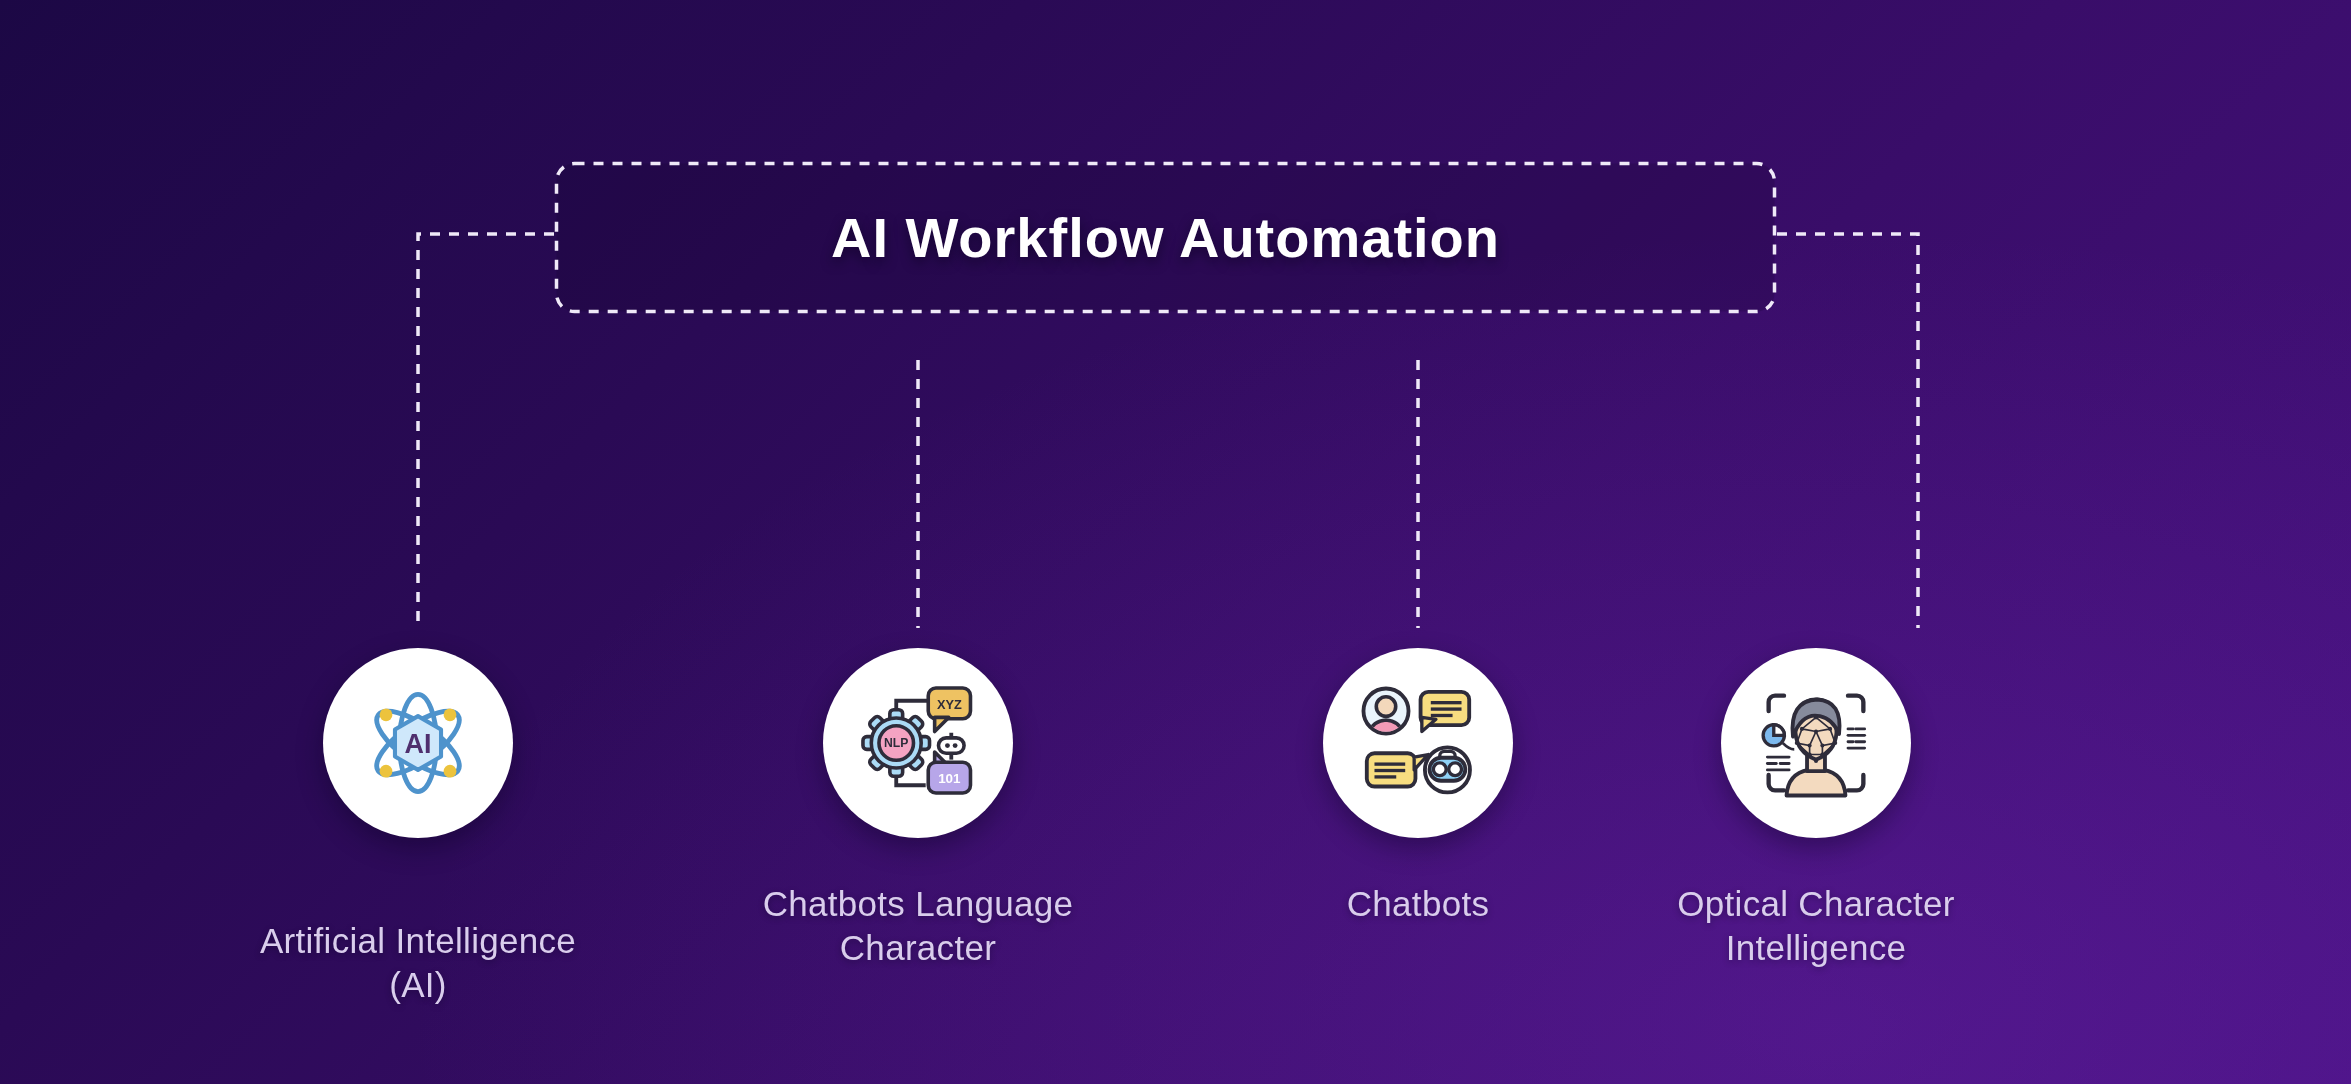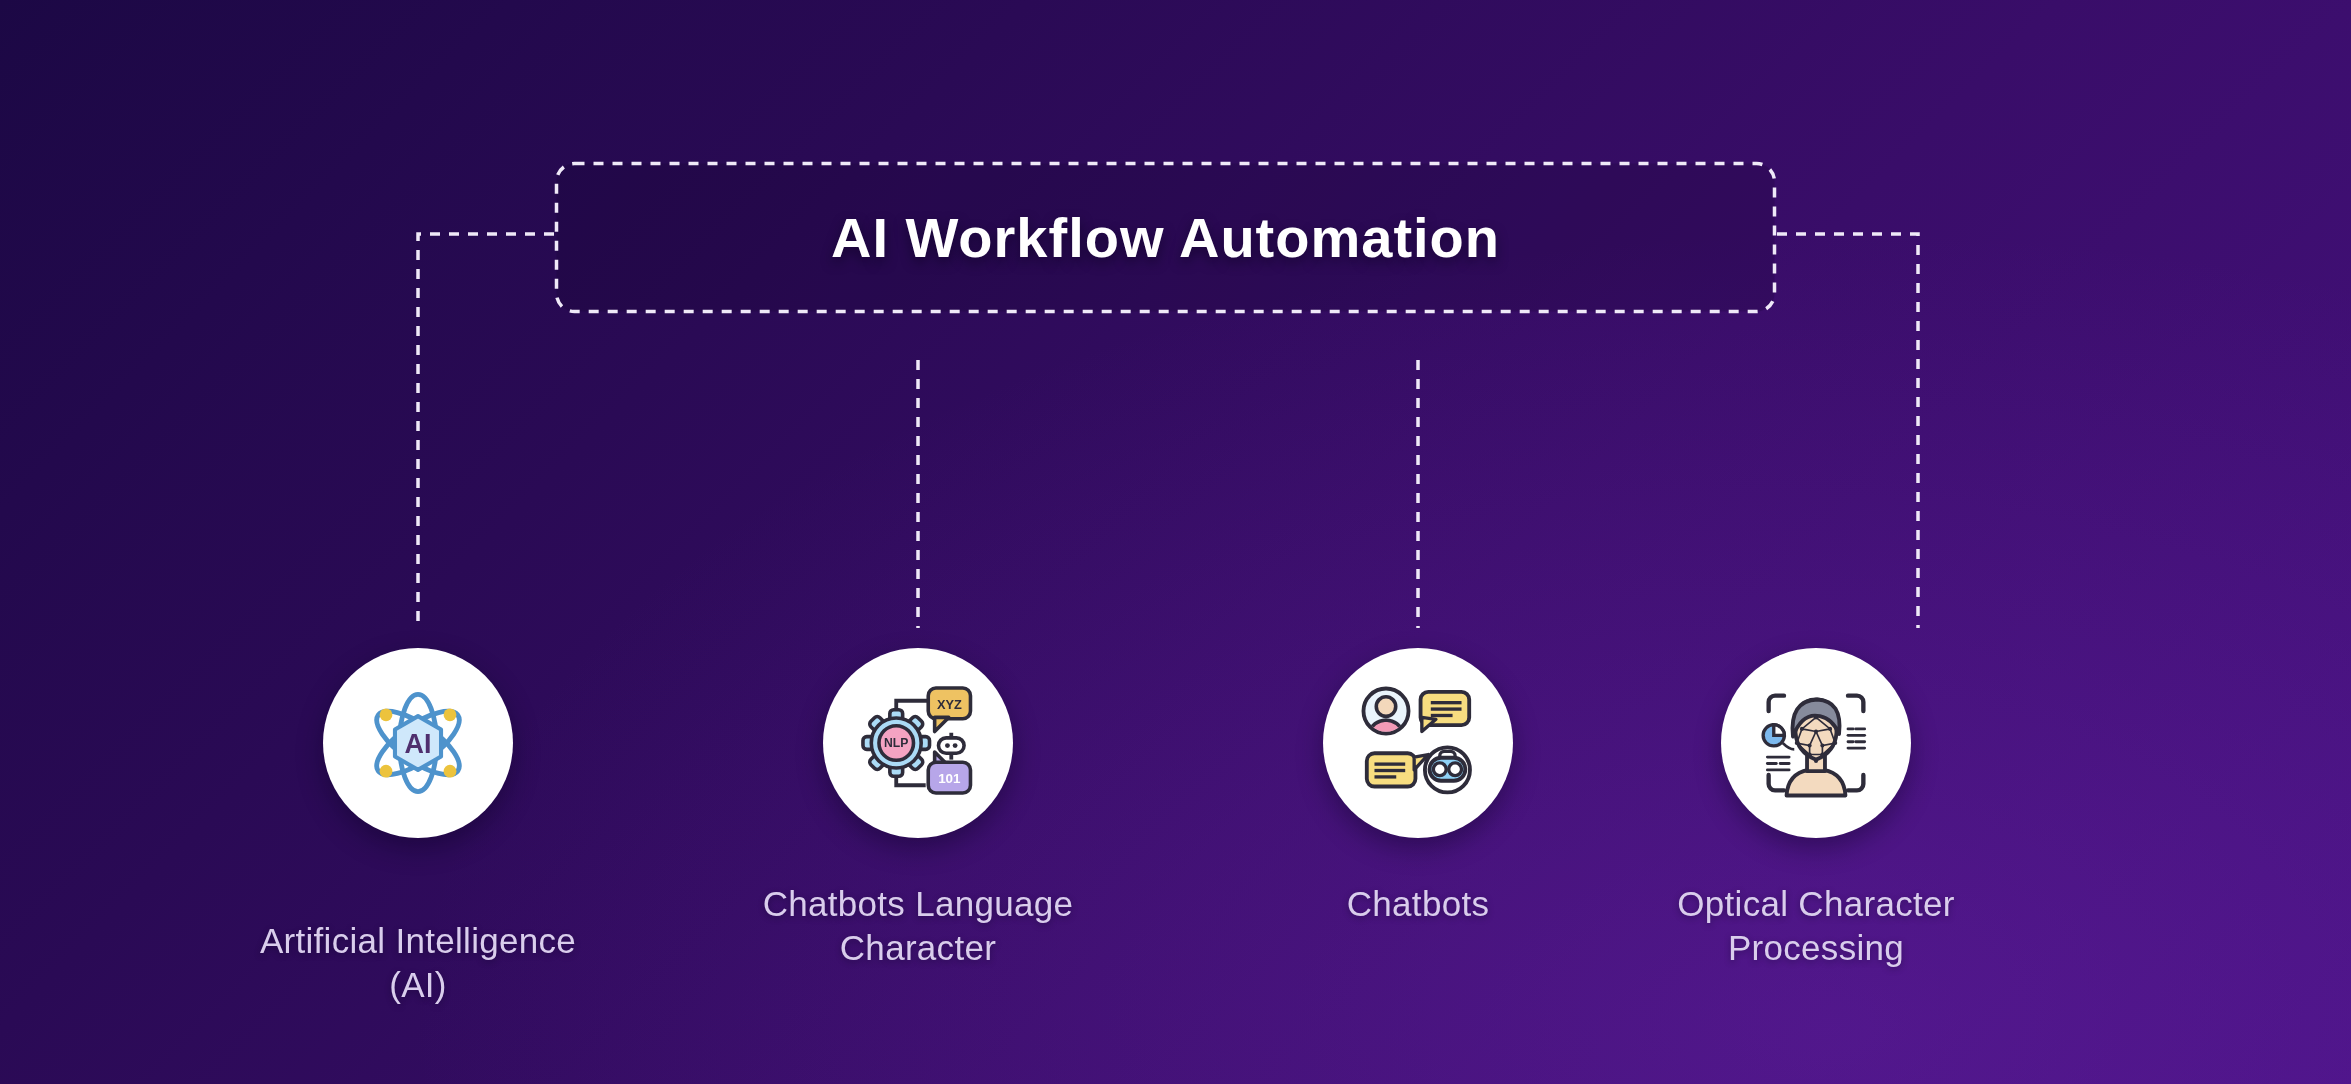--- a/index.html
+++ b/index.html
@@ -244,17 +244,17 @@
             <path d="M81 39 h7"></path>
           <path d="M75 44 h13"></path>
           <path d="M75 49 h4"></path>
             <path d="M81 49 h7"></path>
           <path d="M75 54 h13"></path>
         </g>
       </svg>
     </div>
     <div class="label">
       <span>Optical Character</span>
-      <span>Processing</span>
+      <span>Intelligence</span>
     </div>
   </div>
 
 </div>
 
 </body></html>

